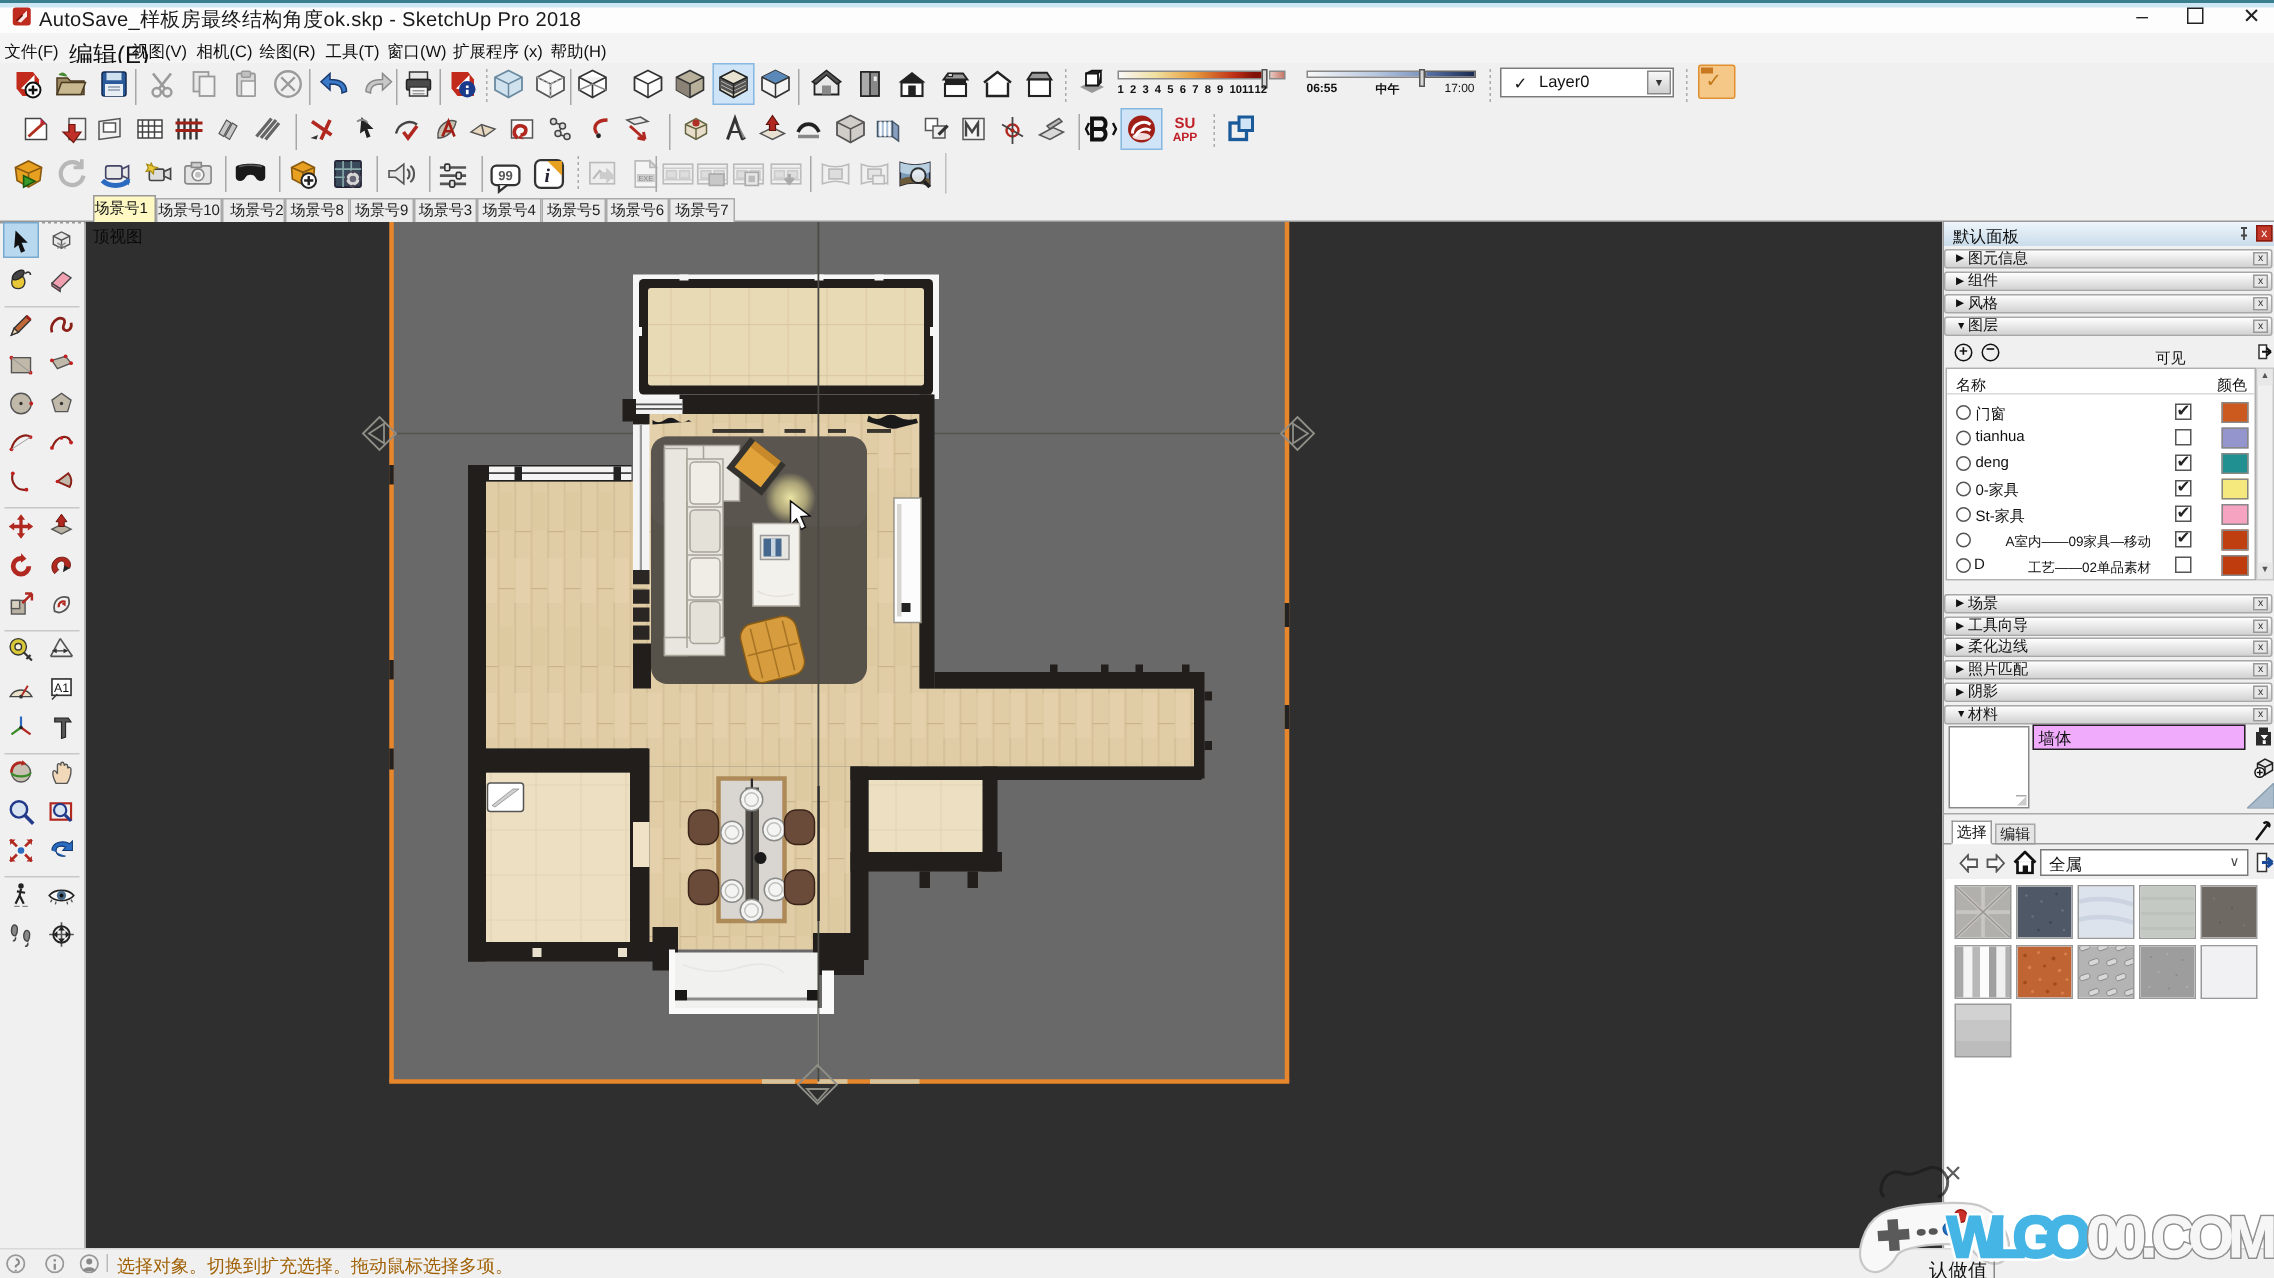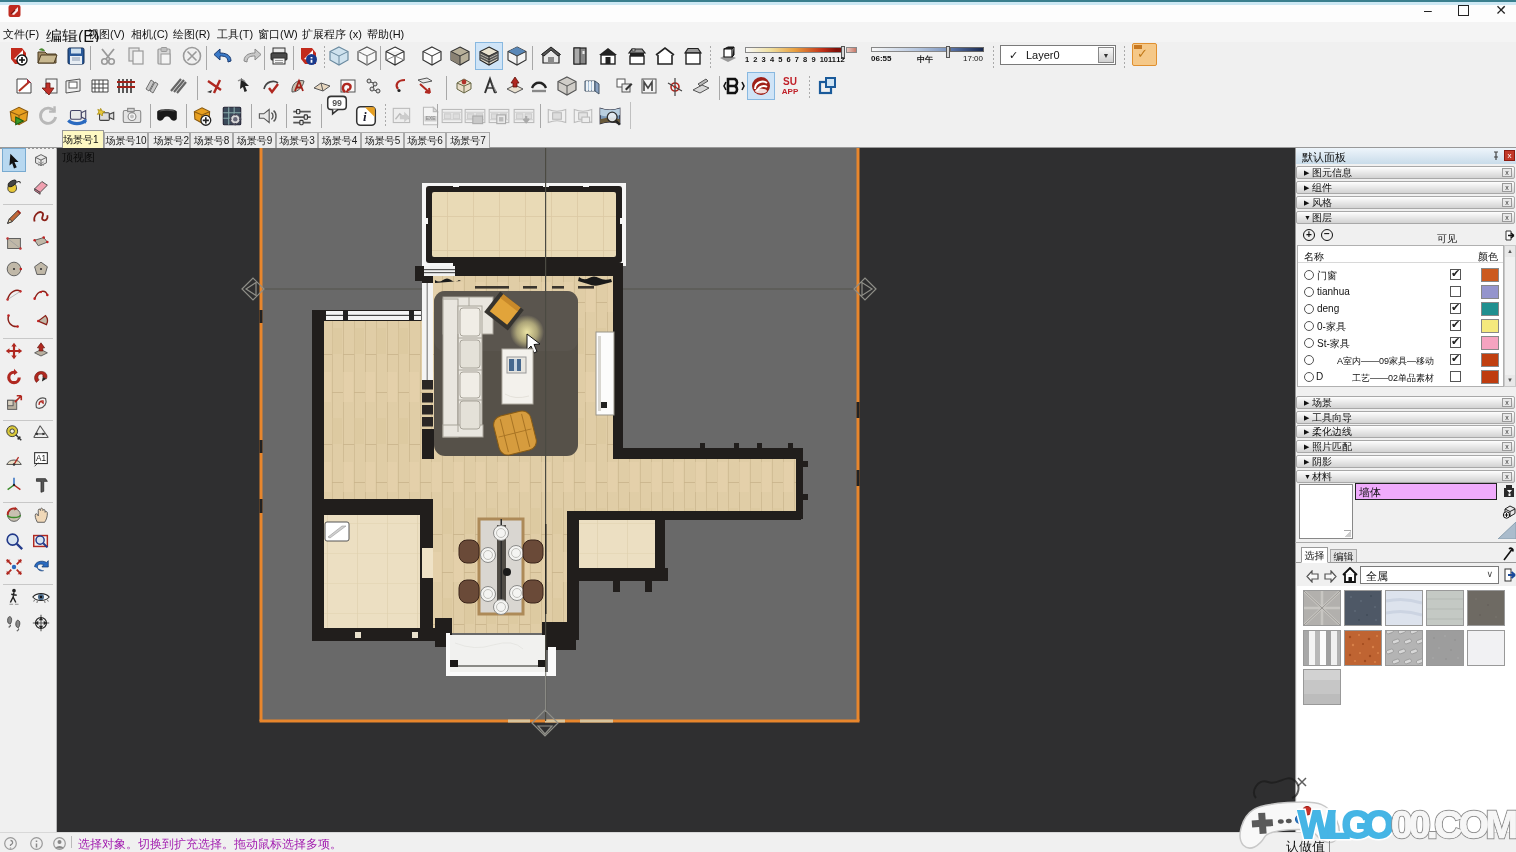--- a/index.html
+++ b/index.html
@@ -13,20 +13,21 @@
 </style></head><body>
 
 <div class="abs" style="left:0;top:0;width:1516px;height:22px;background:#fdfdfd">
     <div class="abs" style="left:0;top:0;width:1516px;height:2px;background:#3a7f8e"></div>
     <div class="abs" style="left:0;top:2px;width:1516px;height:3px;background:#cde8f4"></div>
     <svg width="13" height="14" viewBox="0 0 13 14" style="position:absolute;left:8px;top:4px">
       <rect x="0.5" y="1" width="12" height="12" rx="2" fill="#c02b20"></rect>
       <path d="M3 10 L10 3 L10 7 L6 11 Z" fill="#fff" opacity=".9"></path>
       <path d="M3 10 L7 6" stroke="#7a120c" stroke-width="1.2"></path>
     </svg>
+    <div class="abs" style="left:26px;top:4px;font-size:13.4px;letter-spacing:0.2px;color:#1a1a1a">AutoSave_样板房最终结构角度ok.skp - SketchUp Pro 2018</div>
     <div class="abs" style="left:1420px;top:3px;width:16px;height:16px;font-size:14px;color:#222;text-align:center;line-height:14px">–</div>
     <div class="abs" style="left:1458px;top:5px;width:11px;height:11px;border:1.5px solid #222"></div>
     <div class="abs" style="left:1493px;top:3px;width:16px;height:16px;font-size:14px;color:#222;text-align:center;line-height:15px">✕</div>
   </div>
 <div class="abs" style="left:0;top:22px;width:1516px;height:20px;background:#f4f4f4">
     <div class="abs" style="left:3px;top:5px;font-size:11px;color:#111">文件(F)</div>
     <div class="abs" style="left:46px;top:5px;font-size:16px;color:#111">编辑(E)</div>
     <div class="abs" style="left:88px;top:5px;font-size:11px;color:#111">视图(V)</div>
     <div class="abs" style="left:131px;top:5px;font-size:11px;color:#111">相机(C)</div>
     <div class="abs" style="left:173px;top:5px;font-size:11px;color:#111">绘图(R)</div>
@@ -517,21 +518,21 @@
 <div class="tb-sep" style="left:286px;top:104px"></div>
 <div class="abs" style="left:290px;top:104px;width:24px;height:24px"><svg width="24" height="24" viewBox="0 0 24 24">
       <g transform="scale(1.0909090909090908)">
         <path d="M3 7 h16 M3 12 h16 M3 17 h16" stroke="#555" stroke-width="1.6"></path>
         <rect x="6" y="5" width="3" height="4" rx=".8" fill="#e8e8e8" stroke="#333"></rect>
         <rect x="13" y="10" width="3" height="4" rx=".8" fill="#e8e8e8" stroke="#333"></rect>
         <rect x="9" y="15" width="3" height="4" rx=".8" fill="#e8e8e8" stroke="#333"></rect>
       </g>
     </svg></div>
 <div class="tb-sep" style="left:321px;top:104px"></div>
-<div class="abs" style="left:325px;top:92px;width:24px;height:24px"><svg width="24" height="24" viewBox="0 0 24 24">
+<div class="abs" style="left:325px;top:106px;width:24px;height:24px"><svg width="24" height="24" viewBox="0 0 24 24">
       <g transform="scale(1.0909090909090908)">
         <rect x="2.5" y="4" width="17" height="12" rx="3" fill="#fff" stroke="#333" stroke-width="1.4"></rect>
         <path d="M7 16 L7 20 L12 16" fill="#fff" stroke="#333" stroke-width="1.4"></path>
         <text x="11" y="13" font-size="8" font-weight="bold" fill="#555" text-anchor="middle" font-family="Liberation Sans">99</text>
       </g>
     </svg></div>
 <div class="abs" style="left:354px;top:104px;width:24px;height:24px"><svg width="24" height="24" viewBox="0 0 24 24">
       <g transform="scale(1.0909090909090908)">
         <rect x="2.5" y="2.5" width="17" height="17" rx="3.5" fill="#fff" stroke="#333" stroke-width="1.4"></rect>
         <path d="M10 3 h9 v9 Z" fill="#e8a020"></path>
@@ -1306,21 +1307,21 @@
       </g>
     </svg></div>
 <div class="abs" style="left:53px;top:836px;width:13px;height:13px"><svg width="13" height="13" viewBox="0 0 13 13">
       <circle cx="6.5" cy="6.5" r="5.8" fill="none" stroke="#999" stroke-width="1.2"></circle>
       <g transform="translate(0.5 0.5)">
         <circle cx="6" cy="4.5" r="2" fill="#888"></circle>
         <path d="M2 11 C2 7.5 10 7.5 10 11 Z" fill="#888"></path>
       </g>
     </svg></div>
 <div class="abs" style="left:71px;top:836px;width:1px;height:12px;background:#bbb"></div>
-<div class="abs" style="left:78px;top:836px;font-size:12px;color:#a21caf">选择对象。切换到扩充选择。拖动鼠标选择多项。</div>
+<div class="abs" style="left:78px;top:836px;font-size:12px;color:#a16207">选择对象。切换到扩充选择。拖动鼠标选择多项。</div>
 <div class="abs" style="left:1248px;top:772px;width:60px;height:30px"><svg width="60" height="30" viewBox="0 0 60 30">
       <path d="M8 26 C2 20 10 6 20 10 C30 14 38 2 46 8 C54 14 50 24 44 26" fill="none" stroke="#1a1a1a" stroke-width="2" opacity=".7"></path>
       <path d="M50 6 l8 8 M58 6 l-8 8" stroke="#1a1a1a" stroke-width="1.5" opacity=".7"></path>
     </svg></div>
 <div class="abs" style="left:1239px;top:799px;width:104px;height:53px;z-index:4"><svg width="104" height="53" viewBox="0 0 104 53">
       <g transform="rotate(-4 50 25)">
         <path d="M16 8 C26 2 74 2 84 8 C96 14 104 34 97 43 C91 50 81 45 75 36 C70 29 30 29 25 36 C19 45 9 50 3 43 C-4 34 4 14 16 8 Z" fill="#f8f8f8" stroke="#c8c8c8" stroke-width="1.5"></path>
         <path d="M20 12 h7 v7 h7 v7 h-7 v7 h-7 v-7 h-7 v-7 h7 Z" fill="#5a5a5a"></path>
         <circle cx="69" cy="13" r="4.2" fill="#c83028" stroke="#a01810"></circle>
         <circle cx="61" cy="21" r="4.2" fill="#2878c8" stroke="#1858a0"></circle>

